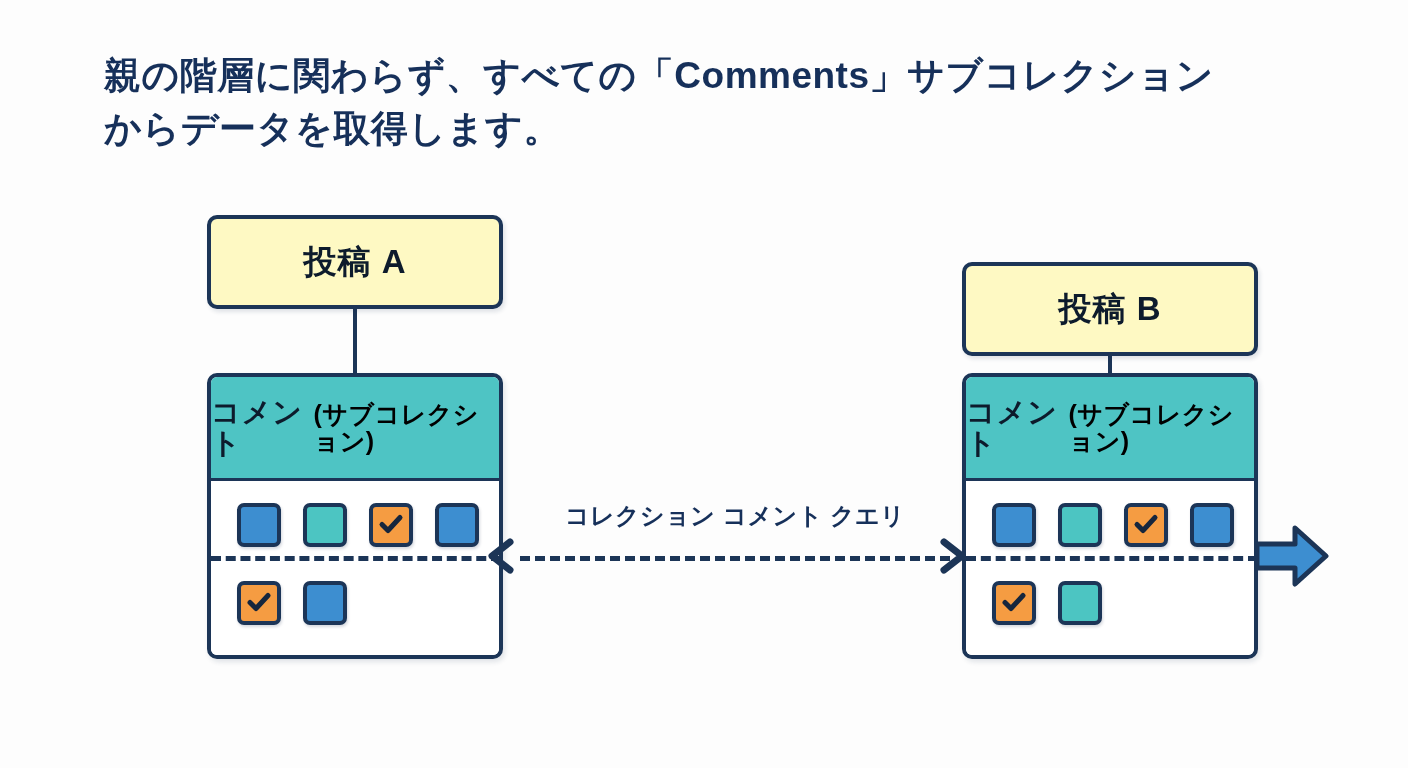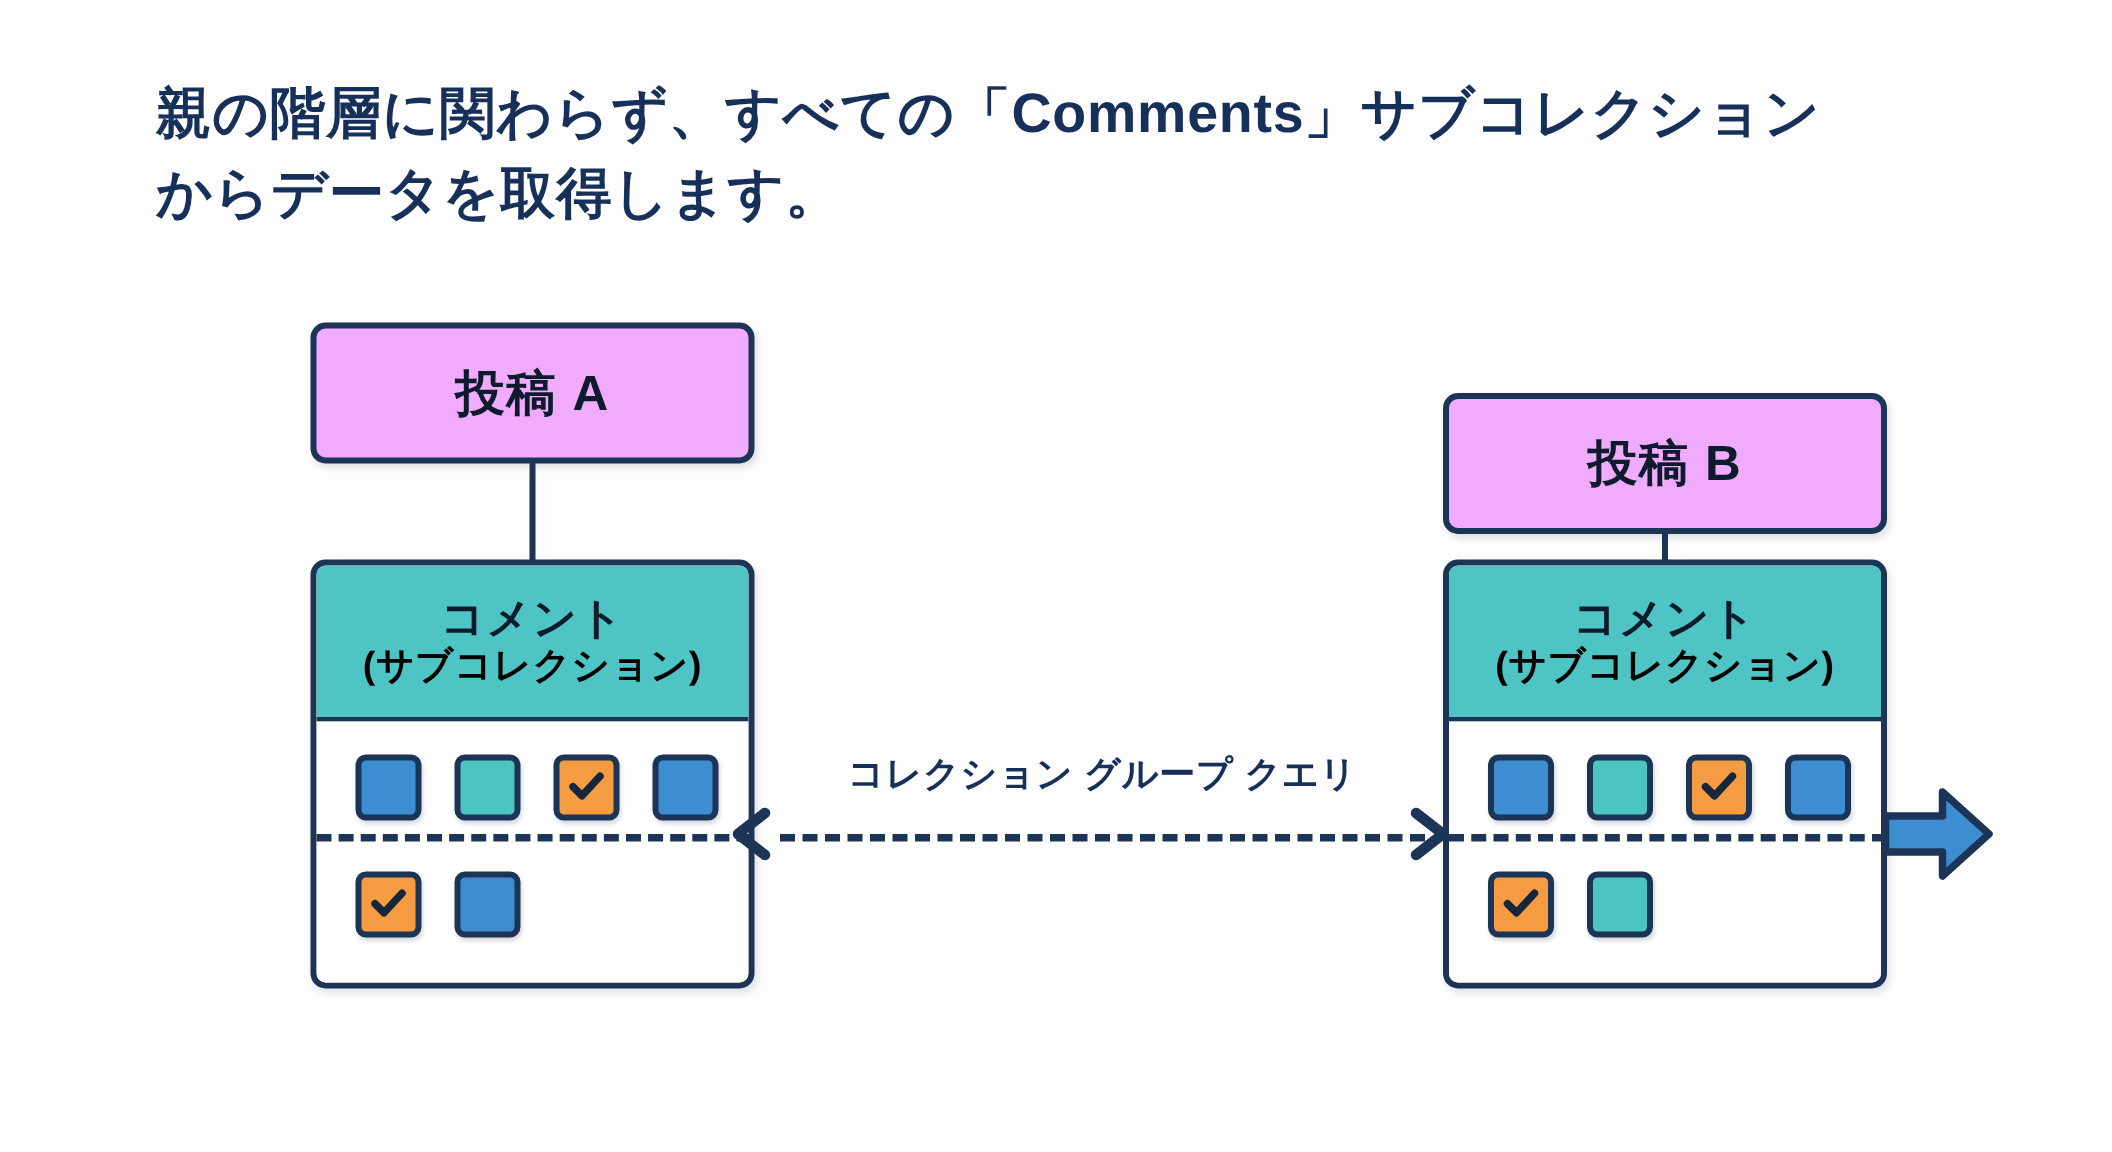--- a/index.html
+++ b/index.html
@@ -33,21 +33,21 @@
     line-height: 1.42;
     letter-spacing: 0.5px;
     white-space: pre-line;
   }
 
   
   .post-box {
     position: absolute;
     width: 296px;
     height: 94px;
-    background: #f0abfc;
+    background: #fef9c3;
     border: 4px solid #1c3557;
     border-radius: 10px;
     box-sizing: border-box;
     display: flex;
     align-items: center;
     justify-content: center;
     box-shadow: 2px 3px 4px rgba(20,40,70,0.12);
     z-index: 4;
   }
   .post-label {
@@ -75,21 +75,20 @@
     box-shadow: 2px 3px 5px rgba(20,40,70,0.12);
     overflow: hidden;
     z-index: 4;
   }
   .card-header {
     height: 104px;
     background: #4ec4c4;
     border-bottom: 3px solid #1c3557;
     box-sizing: border-box;
     display: flex;
-    flex-direction: column;
     align-items: center;
     justify-content: center;
     gap: 2px;
   }
   .card-header .line1 {
     color: #0d1b2c;
     font-size: 29px;
     font-weight: 700;
     letter-spacing: 1px;
     line-height: 1.05;
@@ -268,21 +267,21 @@
     <svg width="44" height="44" viewBox="0 0 44 44">
       <path d="M30 8 L12 22 L30 36" fill="none" stroke="#1c3557" stroke-width="7" stroke-linecap="round" stroke-linejoin="round"></path>
     </svg>
   </div>
   <div class="arrowhead right" style="left:930px;">
     <svg width="44" height="44" viewBox="0 0 44 44">
       <path d="M14 8 L32 22 L14 36" fill="none" stroke="#1c3557" stroke-width="7" stroke-linecap="round" stroke-linejoin="round"></path>
     </svg>
   </div>
 
-  <div class="query-label">コレクション グループ クエリ</div>
+  <div class="query-label">コレクション コメント クエリ</div>
 
   <div class="big-arrow">
     <svg width="75" height="68" viewBox="0 0 75 68">
       <path d="M2 22 L40 22 L40 6 L71 34 L40 62 L40 46 L2 46 Z" fill="#3d8ed0" stroke="#1c3557" stroke-width="5" stroke-linejoin="round"></path>
     </svg>
   </div>
 
 </div>
 
 </body></html>

